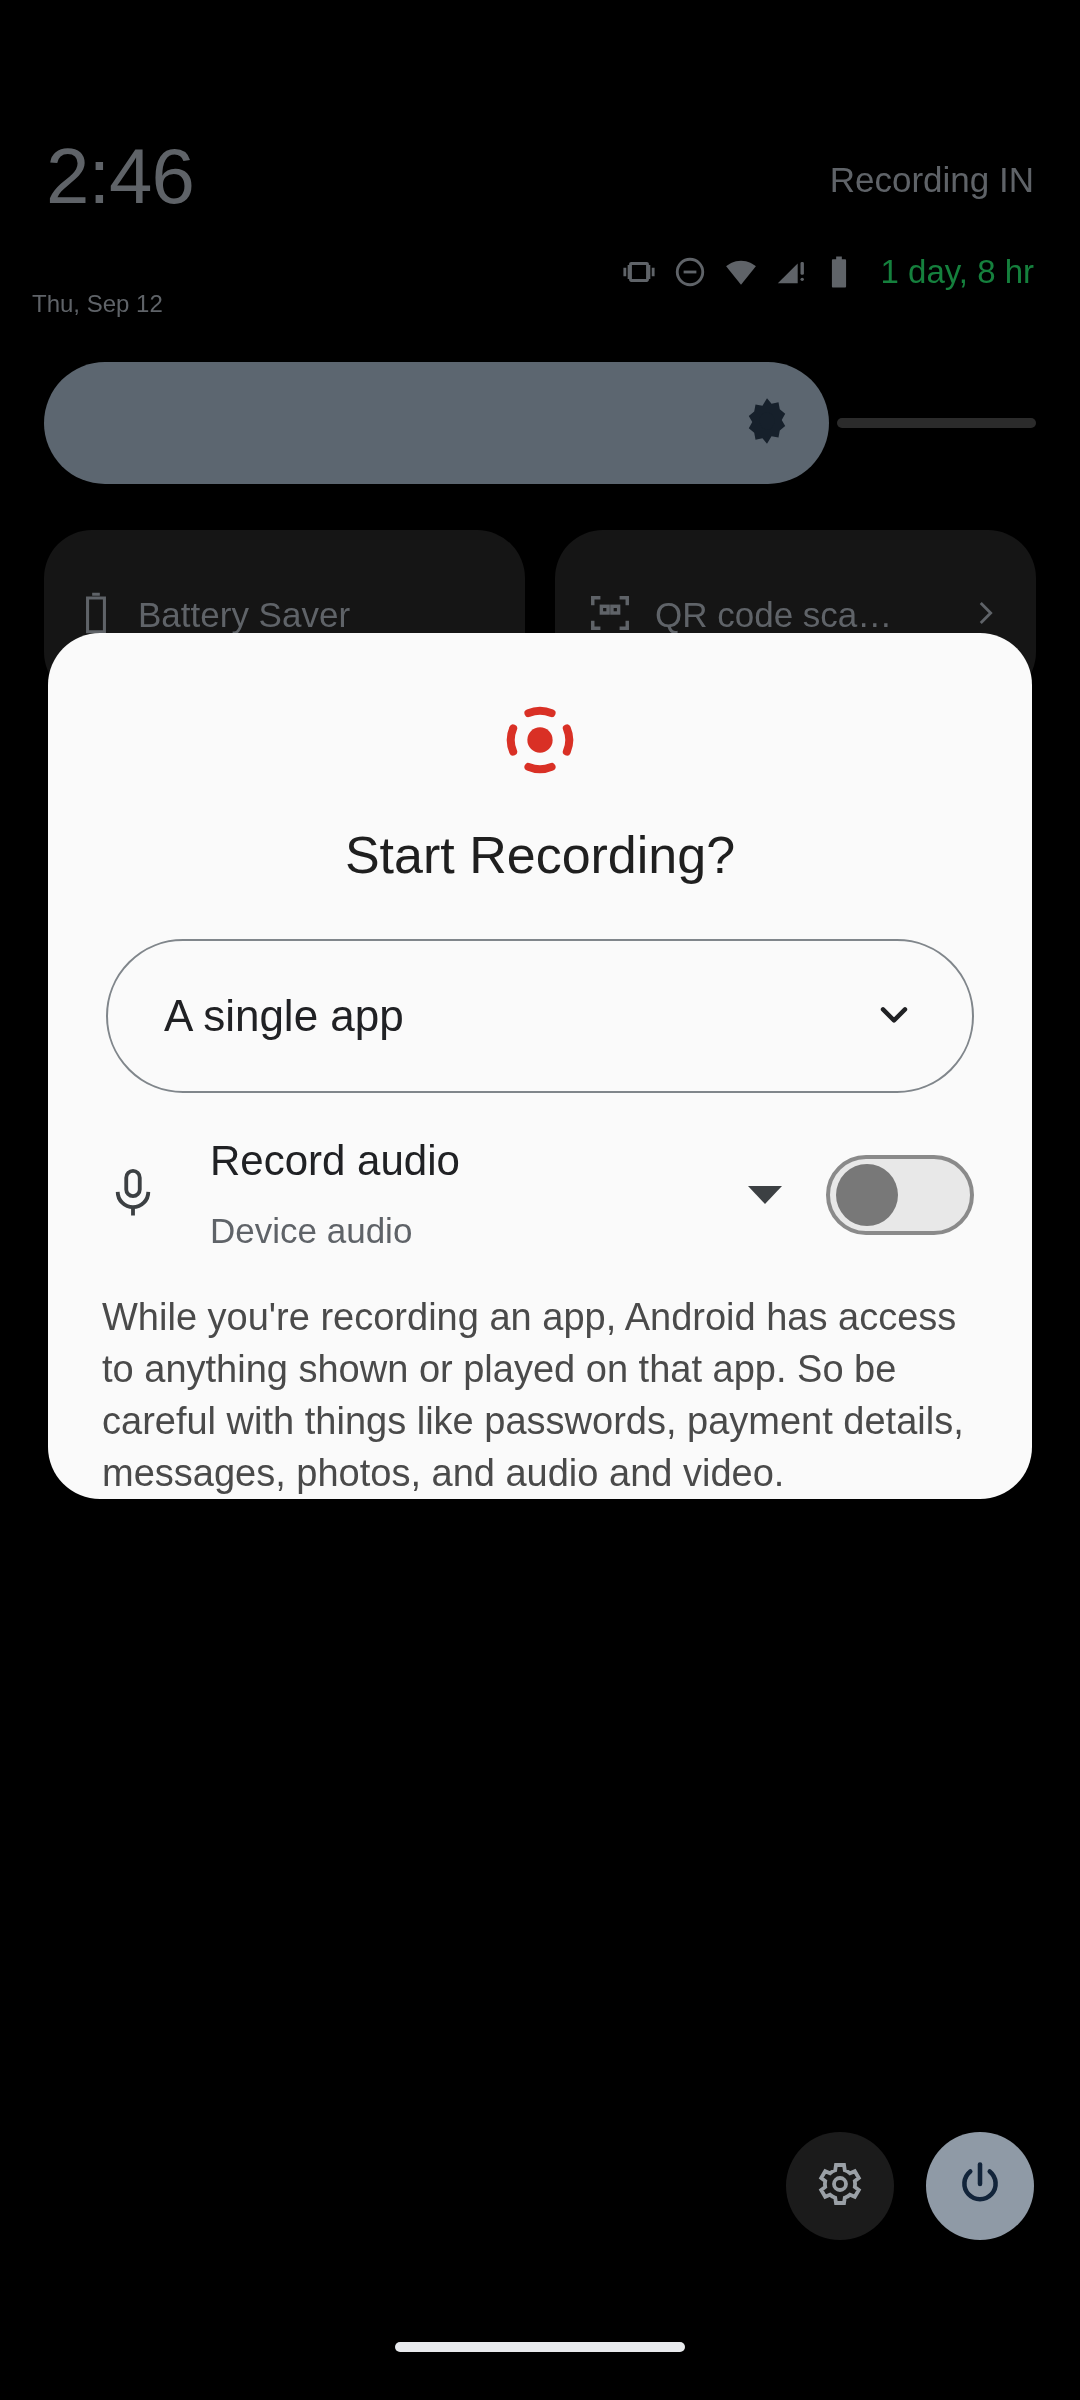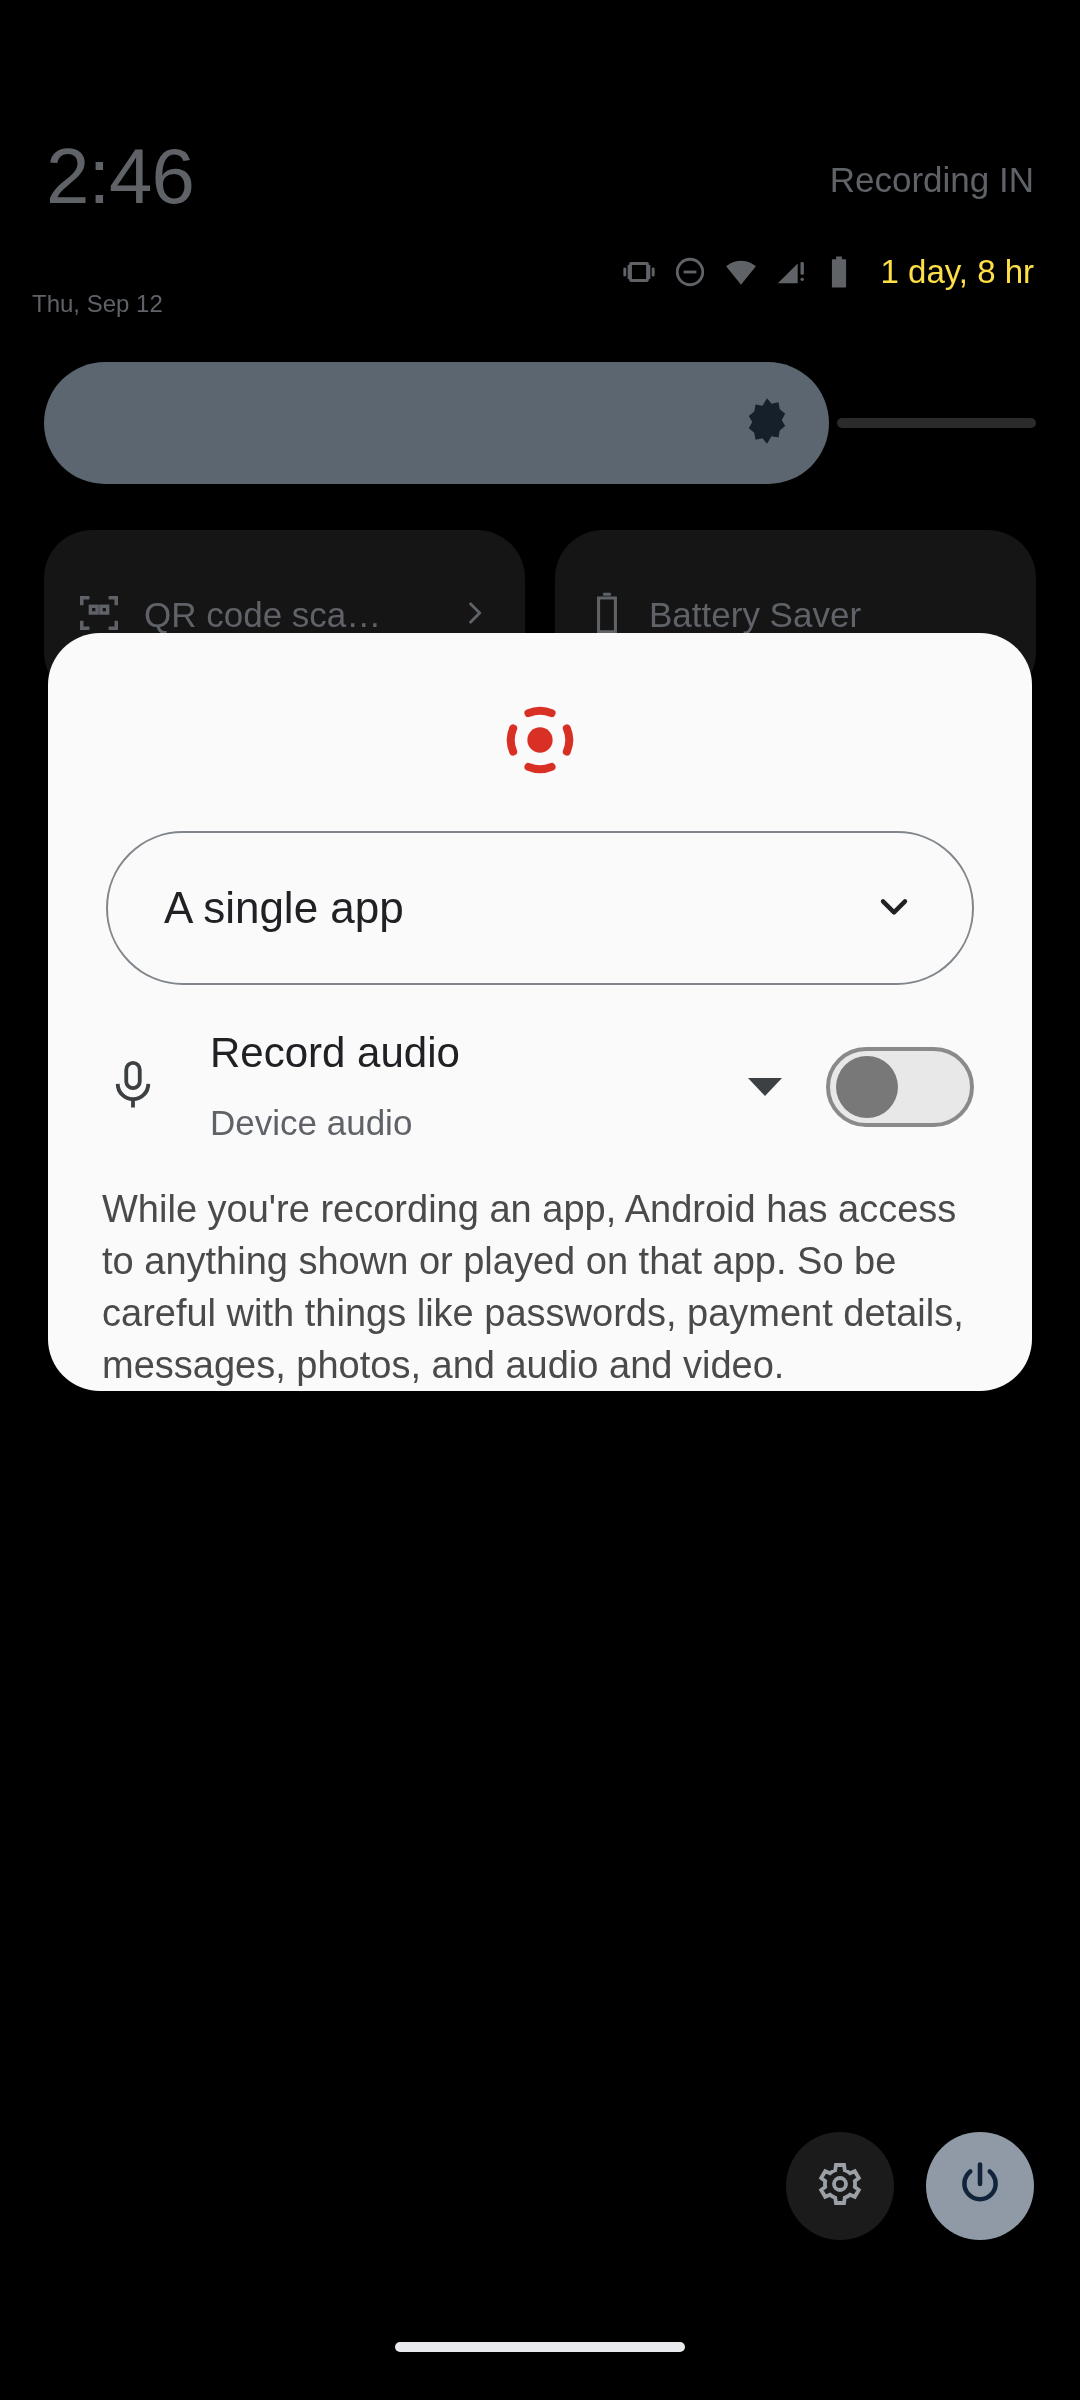--- a/index.html
+++ b/index.html
@@ -43,21 +43,21 @@
     position: absolute;
     right: 46px; top: 253px;
     display: flex;
     align-items: center;
     gap: 17px;
     color: #5f6368;
   }
   .status-icons svg { display: block; }
   .battery-text {
     font-size: 33px;
-    color: #fde047;
+    color: #15803d;
     margin-left: 12px;
   }
 
   
   .brightness-row {
     position: absolute;
     left: 44px; top: 362px;
     width: 992px; height: 122px;
     display: flex;
     align-items: center;
@@ -313,57 +313,58 @@
           <ellipse cx="12" cy="12" rx="3.4" ry="4" fill="#16202b"></ellipse>
         </svg>
       </span>
     </div>
     <div class="brightness-track"></div>
   </div>
 
   <div class="tiles">
     <div class="tile">
       <span>
+        <svg width="40" height="46" viewBox="0 0 14 24" fill="none" stroke="currentColor" stroke-width="1.6">
+          <path d="M5 2.2h4M2.6 4.2h8.8v17.6H2.6z"></path>
+        </svg>
+      </span>
+      <span class="tile-label">Battery Saver</span>
+    </div>
+    <div class="tile">
+      <span>
         <svg width="46" height="46" viewBox="0 0 24 24" fill="none" stroke="currentColor" stroke-width="1.8">
           <path d="M3 8V4h4M21 8V4h-4M3 16v4h4M21 16v4h-4"></path>
           <rect x="7.5" y="8.5" width="3.5" height="3.5"></rect>
           <rect x="13" y="8.5" width="3.5" height="3.5"></rect>
         </svg>
       </span>
       <span class="tile-label">QR code sca…</span>
       <span class="tile-chevron">
         <svg width="34" height="34" viewBox="0 0 24 24" fill="none" stroke="currentColor" stroke-width="2">
           <polyline points="9,5 16,12 9,19"></polyline>
         </svg>
       </span>
-    </div>
-    <div class="tile">
-      <span>
-        <svg width="40" height="46" viewBox="0 0 14 24" fill="none" stroke="currentColor" stroke-width="1.6">
-          <path d="M5 2.2h4M2.6 4.2h8.8v17.6H2.6z"></path>
-        </svg>
-      </span>
-      <span class="tile-label">Battery Saver</span>
     </div>
   </div>
 
   <div class="dialog">
 
     <div class="dialog-icon">
       <svg width="74" height="74" viewBox="0 0 48 48">
         <circle cx="24" cy="24" r="8.2" fill="#d93025"></circle>
         <g fill="none" stroke="#d93025" stroke-width="5.2" stroke-linecap="round">
           <path d="M16.5 6.6a19 19 0 0 1 15 0"></path>
           <path d="M6.6 16.5a19 19 0 0 0 0 15"></path>
           <path d="M16.5 41.4a19 19 0 0 0 15 0"></path>
           <path d="M41.4 16.5a19 19 0 0 1 0 15"></path>
         </g>
       </svg>
     </div>
 
+    <div class="dialog-title">Start Recording?</div>
 
     <div class="spinner">
       <span class="spinner-value">A single app</span>
       <span class="spinner-chevron">
         <svg width="44" height="44" viewBox="0 0 24 24" fill="none" stroke="currentColor" stroke-width="2.4" stroke-linecap="round" stroke-linejoin="round">
           <polyline points="6,9.5 12,15.5 18,9.5"></polyline>
         </svg>
       </span>
     </div>
 

